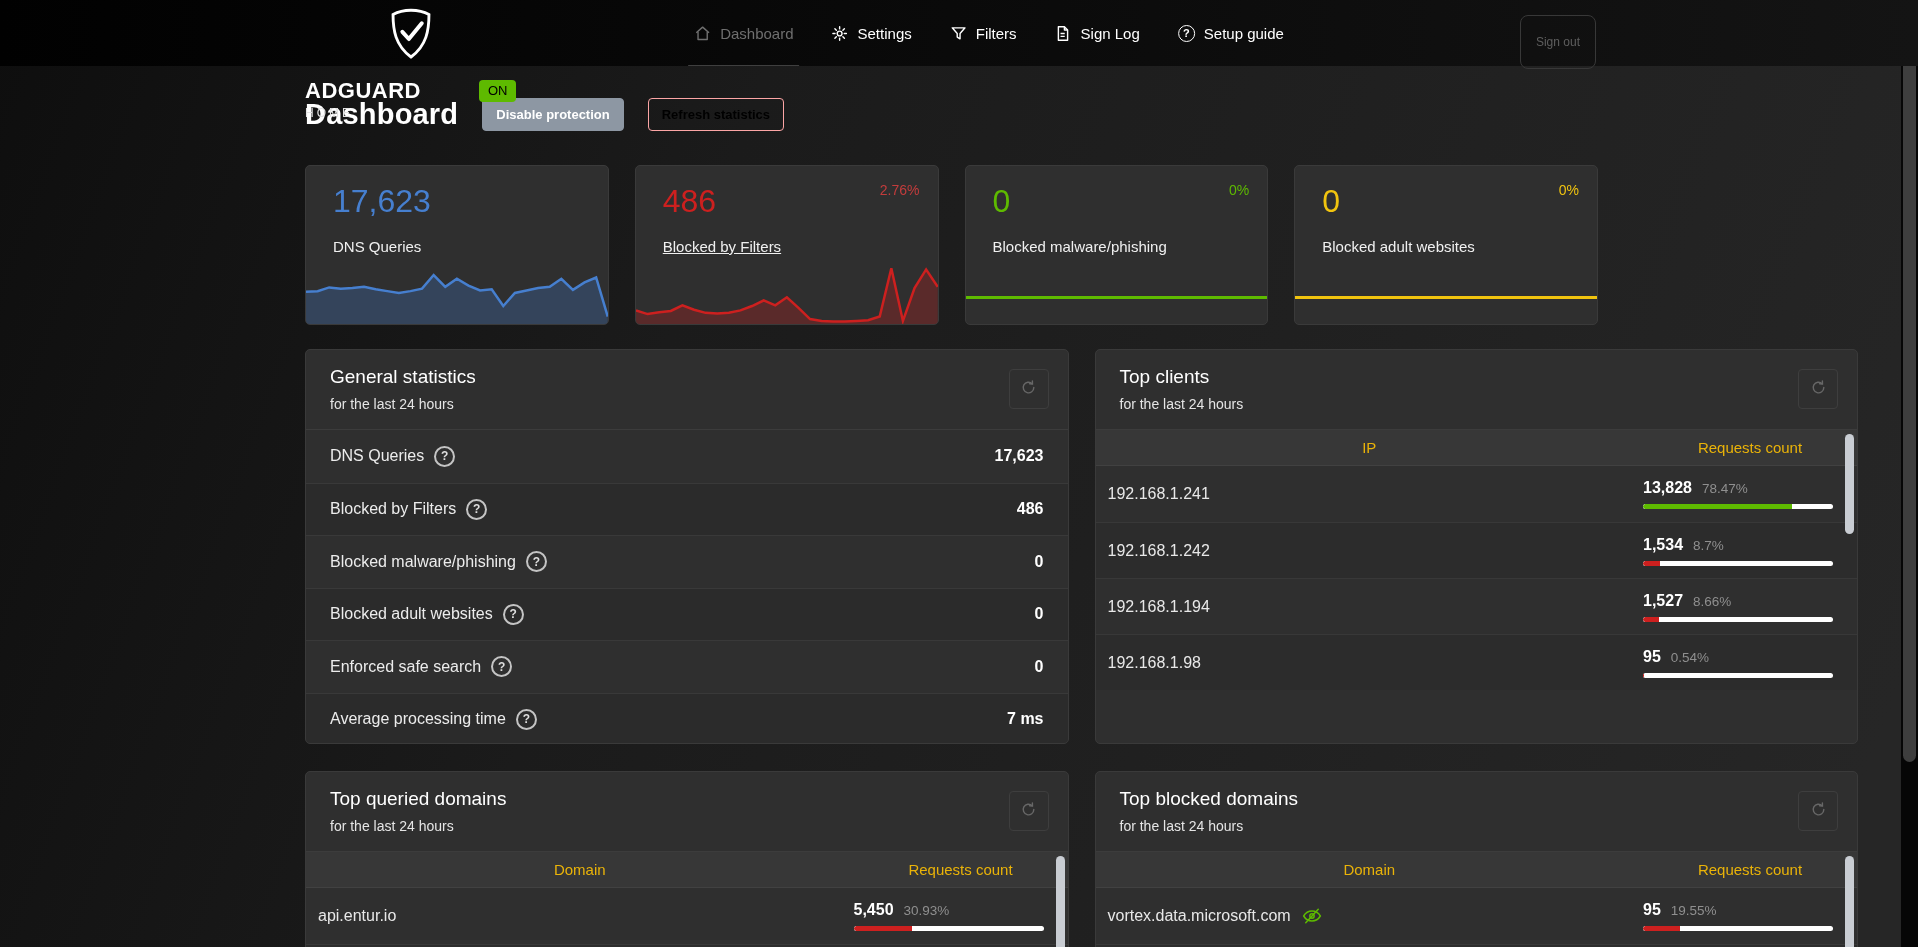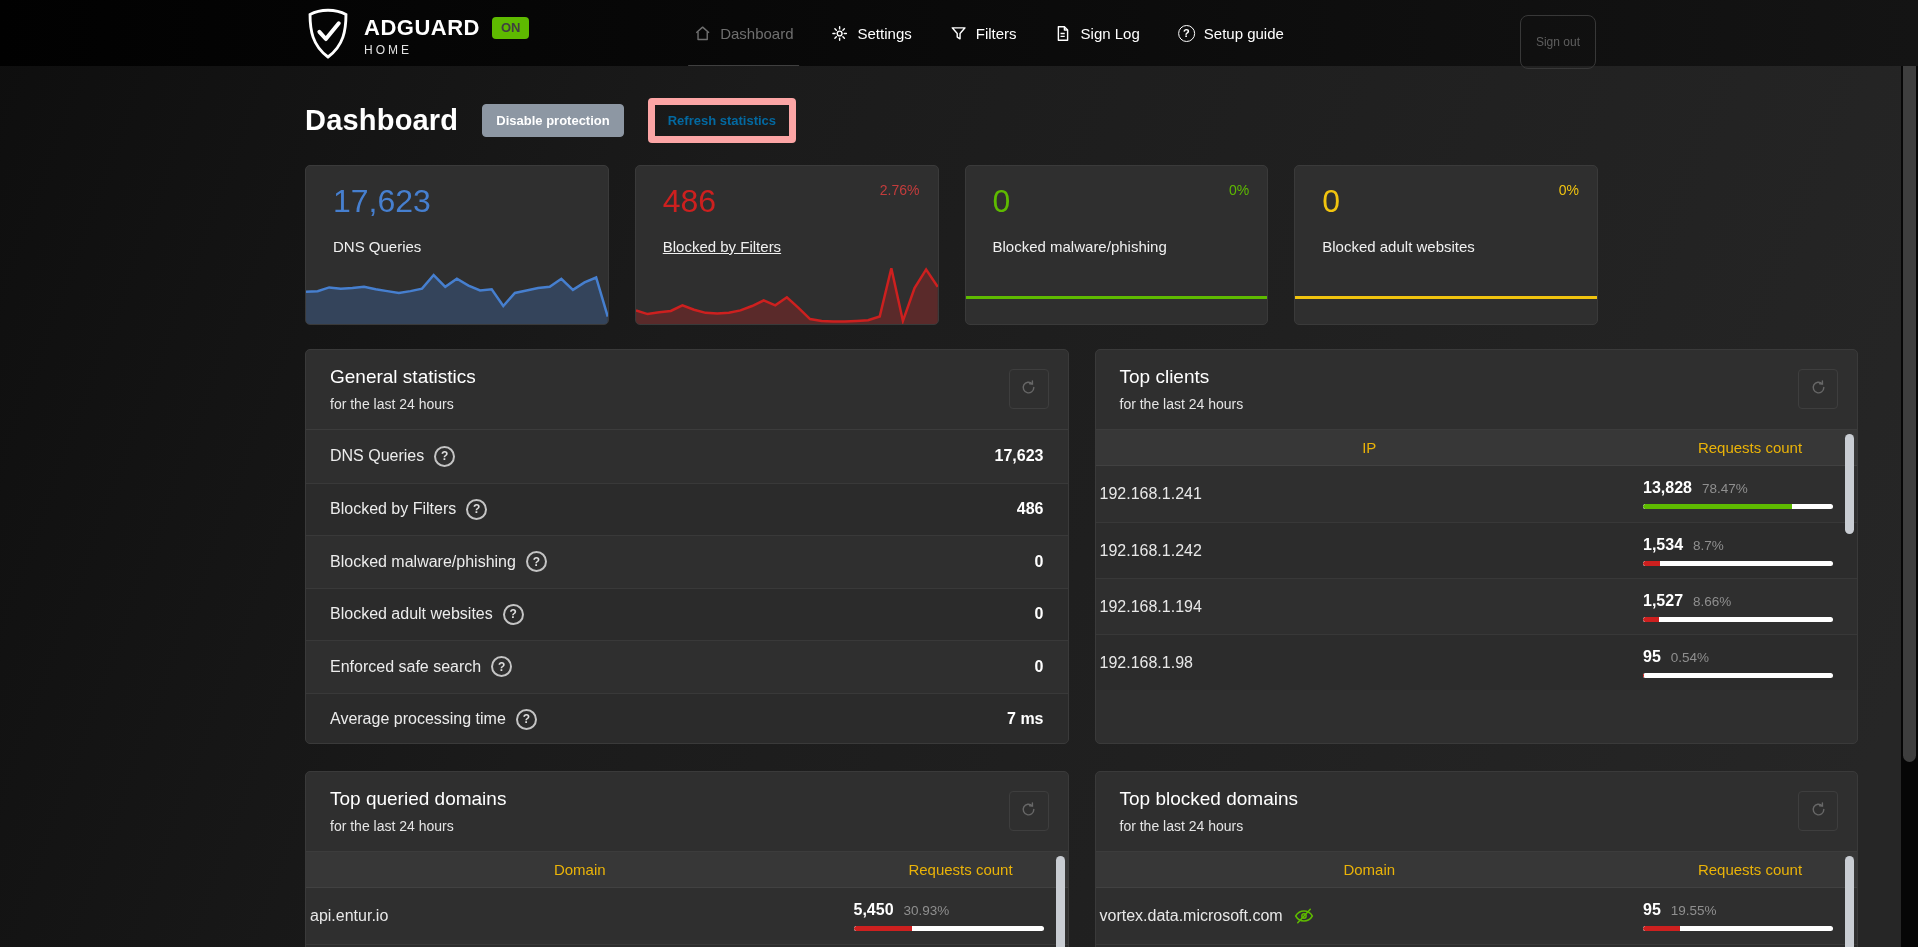--- a/index.html
+++ b/index.html
@@ -3,48 +3,48 @@
 <meta charset="utf-8">
 <style>
   * { margin:0; padding:0; box-sizing:border-box; }
   html,body { width:1918px; height:947px; overflow:hidden;
     font-family:"Liberation Sans", sans-serif;
     background:linear-gradient(110deg,#0e0e0e 0%,#1b1b1b 35%,#262626 95%); }
 
   
   .topbar { position:absolute; top:0; left:0; width:1918px; height:66px;
     background:linear-gradient(90deg,#010101 0%,#0b0b0b 55%,#141414 100%); z-index:5; }
-  .brand { position:absolute; left:305px; top:7px; display:flex; align-items:center; gap:13px; }
+  .brand { position:absolute; left:305px; top:7px; display:flex; align-items:center; gap:13px;flex-direction:column; }
   .brand-col { display:flex; flex-direction:column; }
   .brand-row { display:flex; align-items:center; gap:12px; }
   .brand-name { font-size:22px; font-weight:bold; color:#fff; letter-spacing:.5px; }
   .brand-sub  { font-size:12px; color:#e2e2e2; letter-spacing:3px; margin-top:2px; }
-  .on-badge { background:#5eba00; color:#404040; font-weight:bold; font-size:13px;
-    padding:3px 9px; border-radius:4px; line-height:16px; }
+  .on-badge { background:#5eba00; color:#000000; font-weight:normal; font-size:13px;
+    padding:3px 9px; border-radius:4px; line-height:16px;margin-left:46px; }
   .main-nav { position:absolute; left:50%; transform:translateX(-50%); margin-left:30px;
     top:0; height:66px; display:flex; gap:38px; align-items:center; }
   .nav-item { display:flex; align-items:center; gap:9px; color:#fff; font-size:15px;
     height:66px; position:relative; cursor:pointer; white-space:nowrap; }
   .nav-item.active { color:#6f6f6f; }
   .nav-item.active::after { content:''; position:absolute; left:-6px; right:-6px; bottom:0;
     height:1px; background:#3f3f3f; }
   .nav-icon { display:flex; align-items:center; }
   .q-circle { display:inline-flex; width:17px; height:17px; border:1.6px solid currentColor;
     border-radius:50%; align-items:center; justify-content:center; font-size:11px; font-weight:bold; }
   .signout-btn { position:absolute; right:322px; top:15px; padding:19px 15px;
     border:1px solid #383838; border-radius:8px; background:transparent;
     color:#5e5e5e; font-size:12px; font-family:inherit; cursor:pointer; }
 
   
   .title-row { position:absolute; left:305px; top:98px; display:flex; align-items:center; gap:24px; }
   .page-title { font-size:29px; font-weight:bold; color:#fff; letter-spacing:.2px; }
   .btn { font-family:inherit; font-weight:bold; font-size:13px; border-radius:4px;
     padding:8px 13px; cursor:pointer; }
   .btn-disable { background:#8d97a3; color:#fff; border:1px solid #8d97a3; }
-  .btn-refresh-stats { background:transparent; color:#0369a1; border:7px solid #fca5a5; }
+  .btn-refresh-stats { background:transparent; color:#000000; border:1px solid #fca5a5; }
 
   
   .cards-row { position:absolute; left:305px; top:165px; width:1293px;
     display:grid; grid-template-columns:repeat(4,1fr); gap:26px; }
   .card { position:relative; height:160px; background:#2f2f2f; border:1px solid #3a3a3a;
     border-radius:5px; overflow:hidden; }
   .card-value { position:absolute; top:16px; left:27px; font-size:32px; line-height:38px; }
   .card-label { position:absolute; top:72px; left:27px; font-size:15px; color:#f0f0f0; }
   .card-label.link { text-decoration:underline; cursor:pointer; }
   .card-pct { position:absolute; top:16px; right:18px; font-size:14px; }
@@ -75,21 +75,21 @@
   .help-circle { display:inline-flex; width:21px; height:21px; border:2px solid #c4c4c4;
     border-radius:50%; align-items:center; justify-content:center; font-size:12px;
     font-weight:bold; color:#dedede; cursor:pointer; flex:none; }
 
   
   .t-head { display:flex; height:36px; background:#373737; border-bottom:1px solid #414141;
     align-items:center; font-size:15px; color:#eab308; }
   .t-head .c1 { flex:1; text-align:center; }
   .t-head .c2 { width:214px; text-align:center; }
   .t-row { display:flex; height:56px; border-top:1px solid #383838; align-items:center;
-    padding-left:4px; }
+    padding-left:12px; }
   .t-row:first-child { border-top:none; }
   .t-row:nth-child(even) { background:rgba(0,0,0,0.06); }
   .t-name { flex:1; font-size:16px; color:#e8e8e8; display:flex; align-items:center; gap:11px; }
   .t-right { width:214px; padding-right:24px; }
   .t-nums { display:flex; align-items:baseline; gap:10px; }
   .t-count { font-weight:bold; font-size:16px; color:#fff; }
   .t-pct { font-size:13.5px; color:#8f8f8f; }
   .t-bar { margin-top:7px; height:5px; background:#fff; border-radius:3px; overflow:hidden; }
   .t-fill { height:100%; border-radius:3px 0 0 3px; }
   .t-row.stub { height:5px; border-top:1px solid #383838; }

